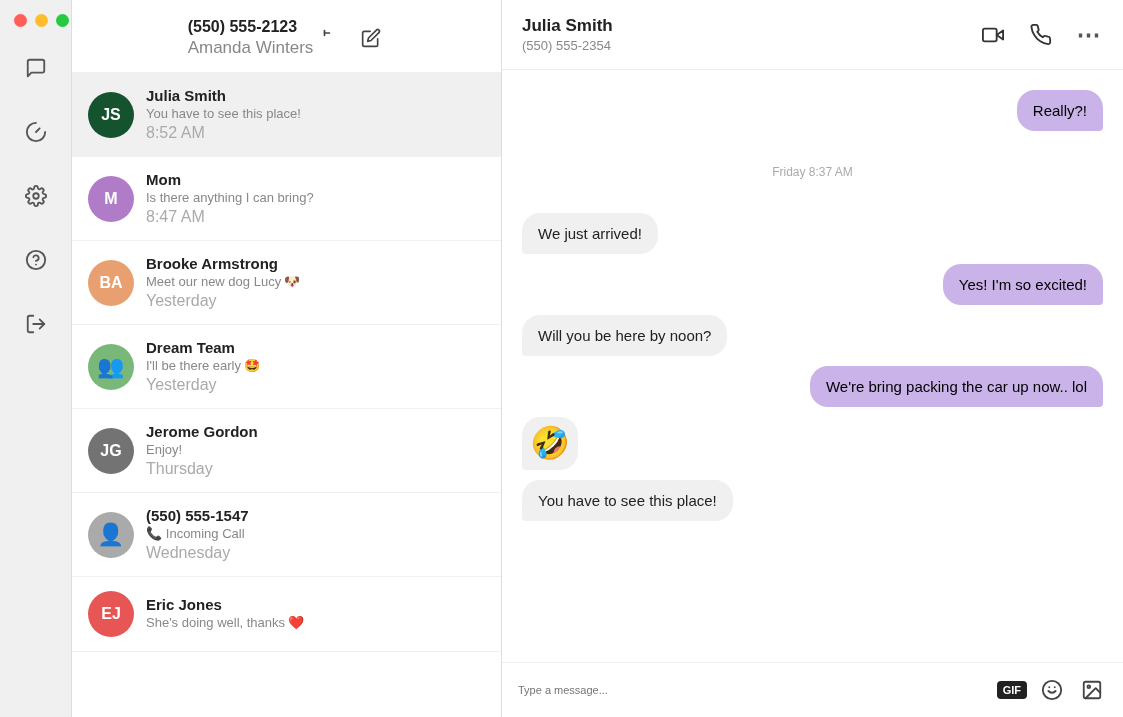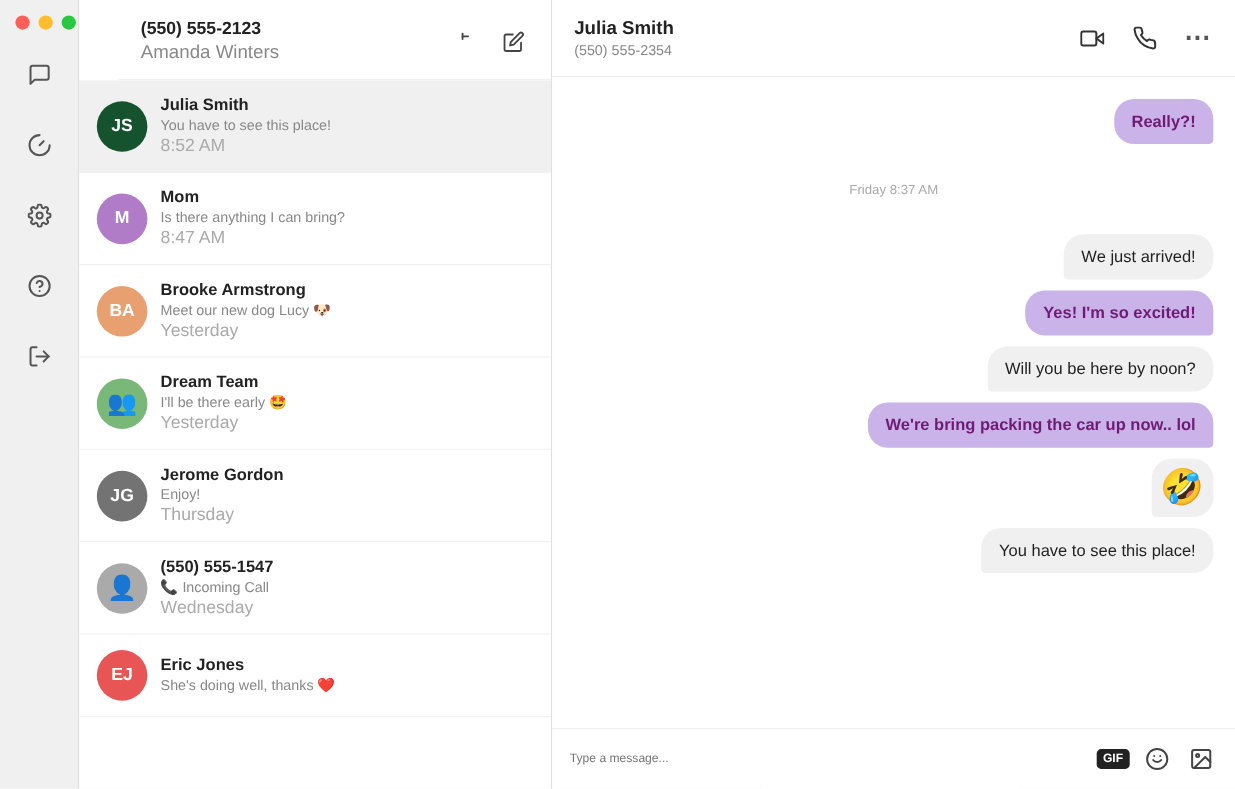--- a/index.html
+++ b/index.html
@@ -11,21 +11,21 @@
     .tl-red { background: #ff5f57; }
     .tl-yellow { background: #ffbd2e; }
     .tl-green { background: #28c941; }
 
     
     .sidebar-nav { width: 72px; background: #f0f0f0; display: flex; flex-direction: column; align-items: center; padding-top: 50px; gap: 28px; border-right: 1px solid #ddd; flex-shrink: 0; }
     .nav-icon { width: 36px; height: 36px; display: flex; align-items: center; justify-content: center; cursor: pointer; color: #555; font-size: 20px; border-radius: 8px; }
 
     
     .conversations-panel { width: 430px; background: #fff; display: flex; flex-direction: column; border-right: 1px solid #ddd; flex-shrink: 0; }
-    .conversations-header { padding: 18px 20px 14px 20px; border-bottom: 1px solid #eee; display: flex; align-items: center; justify-content: space-between; margin-left: 36px; }
+    .conversations-header { padding: 18px 20px 14px 20px; border-bottom: 1px solid #eee; display: flex; align-items: center; justify-content: center; }
     .conv-header-left { display: flex; flex-direction: column; }
     .conv-phone { font-size: 16px; font-weight: 600; color: #222; }
     .conv-name { font-size: 17px; color: #888; margin-top: 2px; }
     .conv-header-icons { display: flex; gap: 16px; align-items: center; }
     .header-icon { width: 28px; height: 28px; display: flex; align-items: center; justify-content: center; cursor: pointer; color: #444; font-size: 18px; }
 
     .conv-list { flex: 1; overflow-y: auto; }
     .conv-item { display: flex; align-items: center; padding: 14px 16px; cursor: pointer; border-bottom: 1px solid #f0f0f0; }
     .conv-item.active { background: #f0f0f0; }
     .conv-avatar { width: 46px; height: 46px; border-radius: 50%; display: flex; align-items: center; justify-content: center; font-size: 16px; font-weight: 600; color: #fff; flex-shrink: 0; margin-right: 12px; }
@@ -39,25 +39,25 @@
     .chat-header { padding: 16px 20px; border-bottom: 1px solid #eee; display: flex; align-items: center; justify-content: space-between; }
     .chat-header-left { display: flex; flex-direction: column; }
     .chat-contact-name { font-size: 17px; font-weight: 600; color: #222; }
     .chat-contact-phone { font-size: 13px; color: #888; margin-top: 2px; }
     .chat-header-icons { display: flex; gap: 20px; align-items: center; }
     .chat-icon { width: 28px; height: 28px; display: flex; align-items: center; justify-content: center; cursor: pointer; color: #333; font-size: 20px; }
 
     .chat-messages { flex: 1; overflow-y: auto; padding: 20px; display: flex; flex-direction: column; gap: 10px; }
     .date-divider { text-align: center; font-size: 12px; color: #aaa; margin: 24px 0; }
     .msg-row { display: flex; }
-    .msg-row.incoming { justify-content: flex-end; }
+    .msg-row.incoming { justify-content: flex-start; }
     .msg-row.outgoing { justify-content: flex-end; }
     .msg-bubble { max-width: 65%; padding: 10px 16px; border-radius: 18px; font-size: 15px; line-height: 1.4; }
     .msg-bubble.incoming { background: #f0f0f0; color: #222; border-bottom-left-radius: 4px; }
-    .msg-bubble.outgoing { background: #c9b3e8; color: #701a75; border-bottom-right-radius: 4px; font-weight: bold; }
+    .msg-bubble.outgoing { background: #c9b3e8; color: #000000; border-bottom-right-radius: 4px; }
     .msg-emoji { font-size: 32px; background: none; padding: 4px 8px; }
 
     .chat-input-bar { padding: 12px 16px; border-top: 1px solid #eee; display: flex; align-items: center; gap: 10px; }
     .chat-input { flex: 1; border: none; outline: none; font-size: 11px; color: #000000; background: transparent; }
     .input-icon { width: 30px; height: 30px; display: flex; align-items: center; justify-content: center; cursor: pointer; font-size: 16px; color: #444; }
     .gif-btn { background: #222; color: #fff; font-size: 11px; font-weight: 700; padding: 3px 6px; border-radius: 4px; cursor: pointer; }
   </style>
 </head>
 <body>
 

